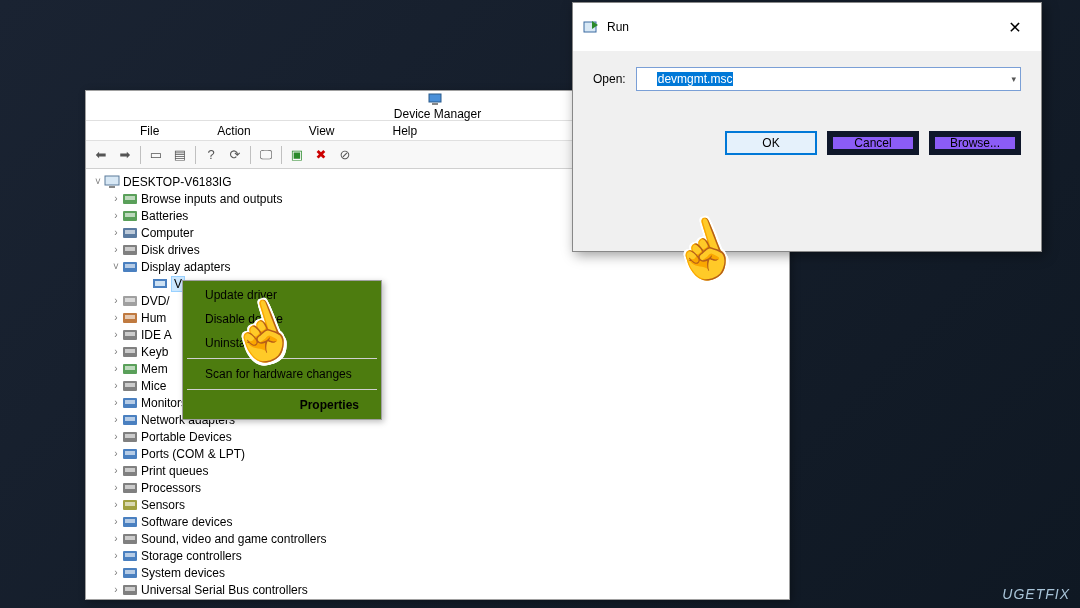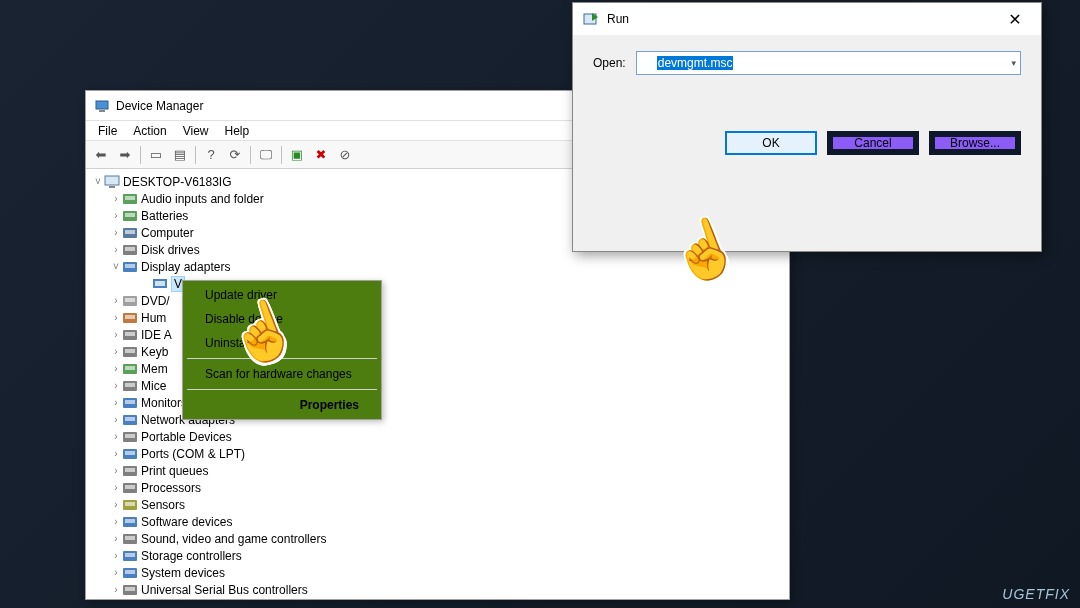--- a/index.html
+++ b/index.html
@@ -1,24 +1,24 @@
 <!DOCTYPE html>
 <html><head>
 <meta charset="utf-8">
 <style>
 * { margin: 0; padding: 0; box-sizing: border-box; font-family: "Segoe UI", Tahoma, sans-serif; }
 body { width: 1080px; height: 608px; background: linear-gradient(135deg, #1a2332 0%, #0f1823 100%); position: relative; overflow: hidden; }
 
 
 .devmgr-window { position: absolute; left: 85px; top: 90px; width: 705px; height: 510px; background: #fff; border: 1px solid #a0a0a0; box-shadow: 2px 2px 8px rgba(0,0,0,0.3); font-size: 12px; }
-.devmgr-titlebar { height: 30px; background: #fff; border-bottom: 1px solid #e0e0e0; display: flex; align-items: center; padding: 0 8px; }
+.devmgr-titlebar { height: 30px; background: #fff; border-bottom: 1px solid #e0e0e0; display: flex; align-items: center; padding: 0 8px; flex-direction: column; }
 .devmgr-titlebar .title-icon { width: 16px; height: 16px; margin-right: 6px; }
 .devmgr-titlebar .title-text { font-size: 12px; color: #000; }
 .menubar { height: 20px; display: flex; align-items: center; padding: 0 4px; border-bottom: 1px solid #e0e0e0; }
-.menubar span { padding: 2px 8px; font-size: 12px; cursor: default; }
+.menubar span { padding: 2px 8px; font-size: 12px; cursor: default; margin-left: 42px; }
 .toolbar { height: 28px; display: flex; align-items: center; padding: 0 4px; gap: 2px; border-bottom: 1px solid #d0d0d0; background: #f8f8f8; }
 .toolbar .tb { width: 22px; height: 22px; display: flex; align-items: center; justify-content: center; font-size: 13px; color: #555; border: 1px solid transparent; }
 .toolbar .sep { width: 1px; height: 18px; background: #c0c0c0; margin: 0 2px; }
 .tree { padding: 4px 6px; font-size: 12px; overflow: auto; height: calc(100% - 78px); }
 .tree-root { list-style: none; }
 .tree-root li { list-style: none; white-space: nowrap; }
 .node { display: flex; align-items: center; height: 17px; cursor: default; }
 .exp { width: 12px; text-align: center; color: #7a7a7a; font-size: 10px; display: inline-block; user-select: none; }
 .dev-icon { width: 16px; height: 14px; display: inline-block; margin-right: 3px; }
 .selected { background: #cce8ff; border: 1px solid #99d1ff; padding: 0 2px; }
@@ -26,33 +26,33 @@
 .children2 { margin-left: 30px; }
 
 
 .ctx-menu { position: absolute; left: 182px; top: 280px; width: 200px; background: #4d7c0f; border: 1px solid #a0a0a0; box-shadow: 2px 2px 6px rgba(0,0,0,0.25); font-size: 12px; padding: 2px; }
 .ctx-item { padding: 5px 20px; cursor: default; }
 .ctx-sep { height: 1px; background: #d0d0d0; margin: 3px 2px; }
 .ctx-bold { font-weight: bold; text-align: right; }
 
 
 .run-dialog { position: absolute; left: 572px; top: 2px; width: 470px; height: 250px; background: #f0f0f0; border: 1px solid #888; box-shadow: 3px 3px 12px rgba(0,0,0,0.4); font-size: 12px; }
-.run-titlebar { height: 32px; background: #fff; display: flex; align-items: center; padding: 0 10px; }
+.run-titlebar { height: 48px; background: #fff; display: flex; align-items: center; padding: 0 10px; }
 .run-titlebar .rt-icon { width: 16px; height: 16px; margin-right: 8px; }
 .run-titlebar .rt-text { flex: 1; font-size: 12px; }
 .run-titlebar .rt-close { width: 32px; text-align: center; font-size: 16px; cursor: default; }
 .run-body { padding: 18px 20px 0 20px; display: flex; gap: 14px; }
 .run-exe-icon { width: 36px; height: 36px; flex-shrink: 0; }
 .run-desc { font-size: 12px; line-height: 1.4; }
 .run-open-row { display: flex; align-items: center; padding: 16px 20px 0 20px; gap: 10px; }
 .run-open-label { font-size: 12px; }
 .run-combo { flex: 1; height: 24px; border: 1px solid #7a9fd6; background: #fff; display: flex; align-items: center; padding: 0 20px; position: relative; }
 .run-combo-text { background: #0078d7; color: #fff; padding: 0 1px; font-size: 12px; }
 .run-combo-arrow { position: absolute; right: 4px; font-size: 9px; color: #555; }
-.run-buttons { display: flex; justify-content: flex-end; gap: 10px; padding: 56px 20px 0 0; }
+.run-buttons { display: flex; justify-content: flex-end; gap: 10px; padding: 40px 20px 0 0; }
 .run-btn { width: 92px; height: 24px; background: #8b5cf6; border: 6px solid #0f172a; font-size: 12px; cursor: default; display: flex; align-items: center; justify-content: center; }
 .run-btn.default { border: 2px solid #0078d7; background: #e5f1fb; }
 
 
 .hand-cursor { position: absolute; font-size: 56px; color: #000; text-shadow: -2px -2px 0 #fff, 2px -2px 0 #fff, -2px 2px 0 #fff, 2px 2px 0 #fff; pointer-events: none; transform: rotate(-20deg); }
 .hand1 { left: 228px; top: 300px; }
 .hand2 { left: 670px; top: 218px; }
 
 
 .watermark { position: absolute; right: 10px; bottom: 6px; font-size: 14px; font-style: italic; color: #a8c4d8; letter-spacing: 1px; font-weight: 300; }
@@ -111,21 +111,21 @@
         <ul class="children" id="categories">
             <li>
               <div class="node">
                 <span class="exp">›</span>
                 <span class="dev-icon">
                   <svg viewBox="0 0 16 14">
                     <rect x="1" y="2" width="14" height="10" fill="#5aa05a" rx="1"></rect>
                     <rect x="3" y="4" width="10" height="4" fill="#fff" opacity="0.6"></rect>
                   </svg>
                 </span>
-                <span>Audio inputs and folder</span>
+                <span>Browse inputs and outputs</span>
               </div>
             </li>
             <li>
               <div class="node">
                 <span class="exp">›</span>
                 <span class="dev-icon">
                   <svg viewBox="0 0 16 14">
                     <rect x="1" y="2" width="14" height="10" fill="#5aa05a" rx="1"></rect>
                     <rect x="3" y="4" width="10" height="4" fill="#fff" opacity="0.6"></rect>
                   </svg>

